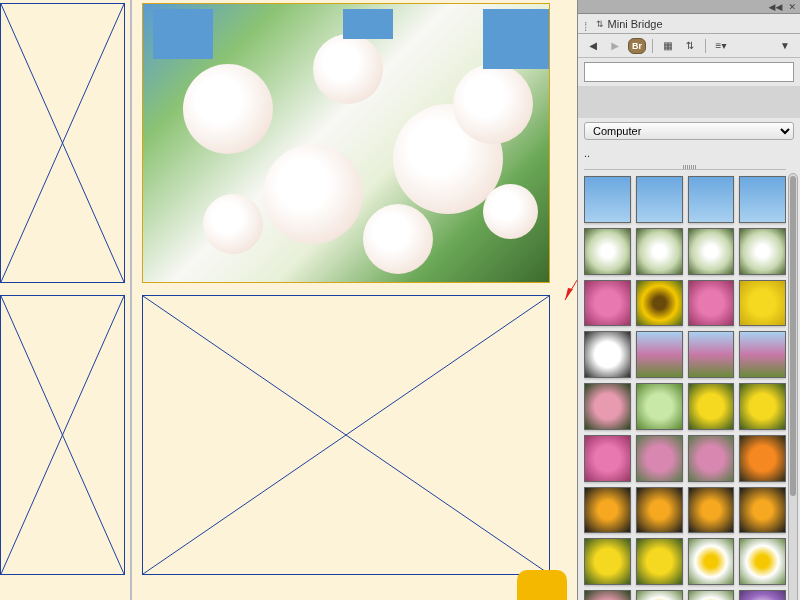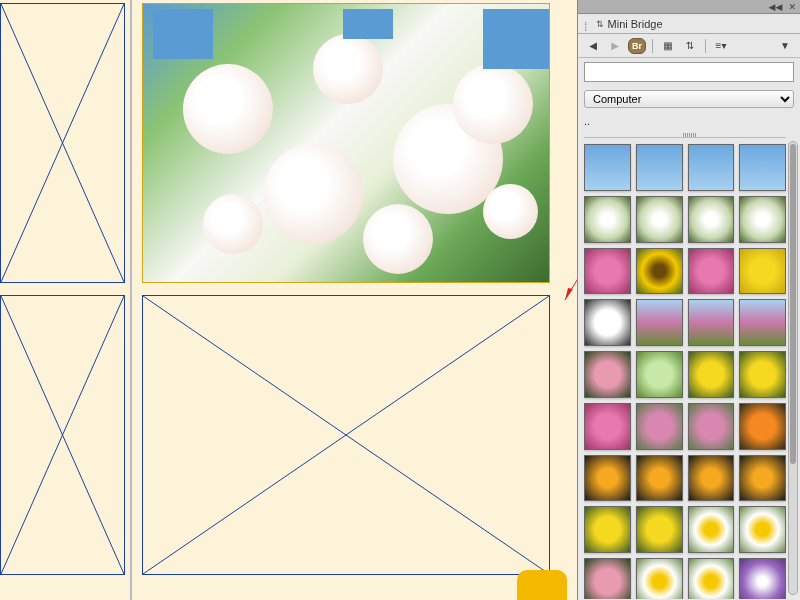--- a/index.html
+++ b/index.html
@@ -32,21 +32,21 @@
 .tb-btn { width: 18px; height: 16px; display: flex; align-items: center; justify-content: center; border: 1px solid transparent; cursor: pointer; font-size: 10px; color: #444; }
 .tb-btn.active { background: #9a7a4a; color: #fff; border: 1px solid #6a5a3a; border-radius: 6px; font-weight: bold; font-size: 9px; }
 .tb-spacer { flex: 1; }
 .tb-sep { width: 1px; height: 14px; background: #aaa; margin: 0 2px; }
 
 .search-row { padding: 4px 6px; background: #e8e8e8; }
 .search-input { width: 100%; height: 20px; border: 1px solid #999; background: #fff; padding: 0 6px 0 20px; font-size: 11px; position: relative; }
 .search-wrap { position: relative; }
 .search-icon { position: absolute; left: 5px; top: 4px; font-size: 11px; color: #888; pointer-events: none; }
 
-.scope-row { padding: 4px 6px; background: #e8e8e8; }
+.scope-row { padding: 4px 6px; background: #e8e8e8; margin-top: 32px; }
 .scope-select { width: 100%; height: 18px; border: 1px solid #aaa; background: linear-gradient(#fdfdfd, #e5e5e5); font-size: 11px; padding: 0 4px; border-radius: 3px; }
 
 .path-row { padding: 3px 6px 6px; background: #e8e8e8; font-size: 11px; color: #333; }
 
 .grid-area { position: relative; height: 470px; background: #e8e8e8; }
 .thumb-grid { position: absolute; left: 6px; right: 14px; top: 4px; bottom: 4px; overflow: hidden; display: grid; grid-template-columns: repeat(4, 1fr); gap: 5px; padding-top: 6px; border-top: 1px solid #bbb; }
 .grip-bar { position: absolute; top: 0; left: 50%; transform: translateX(-50%); width: 40px; height: 5px; display: flex; justify-content: center; gap: 1px; }
 .grip-bar span { width: 1px; height: 4px; background: #999; }
 
 .thumb { width: 100%; aspect-ratio: 1/1; background: #888; border: 1px solid #666; box-shadow: 0 1px 2px rgba(0,0,0,0.2); cursor: pointer; }

